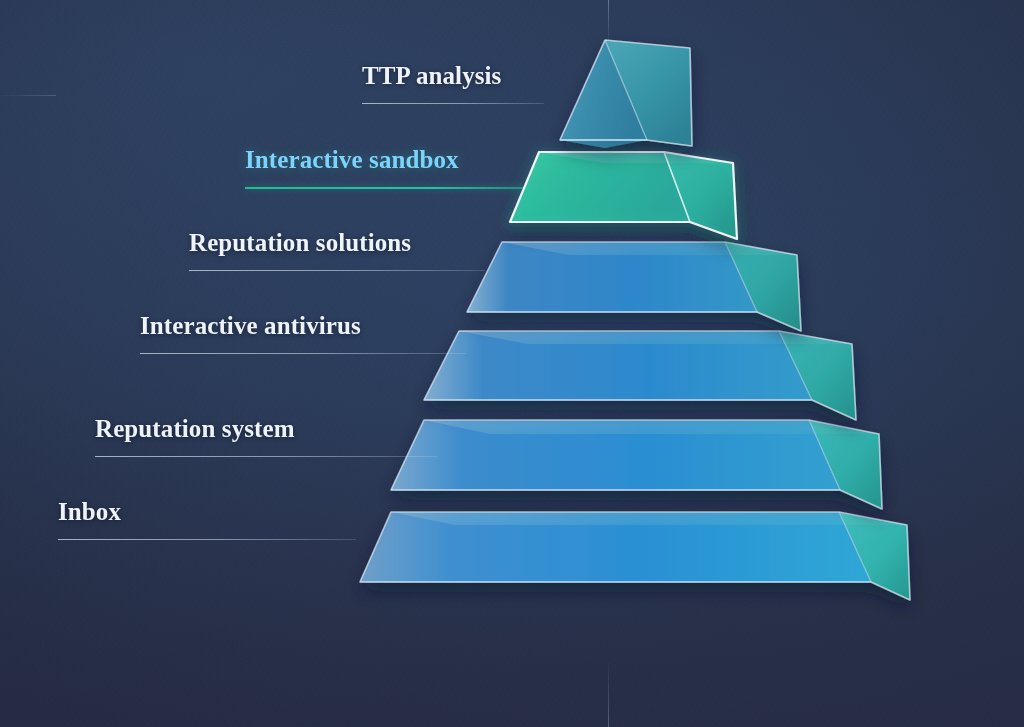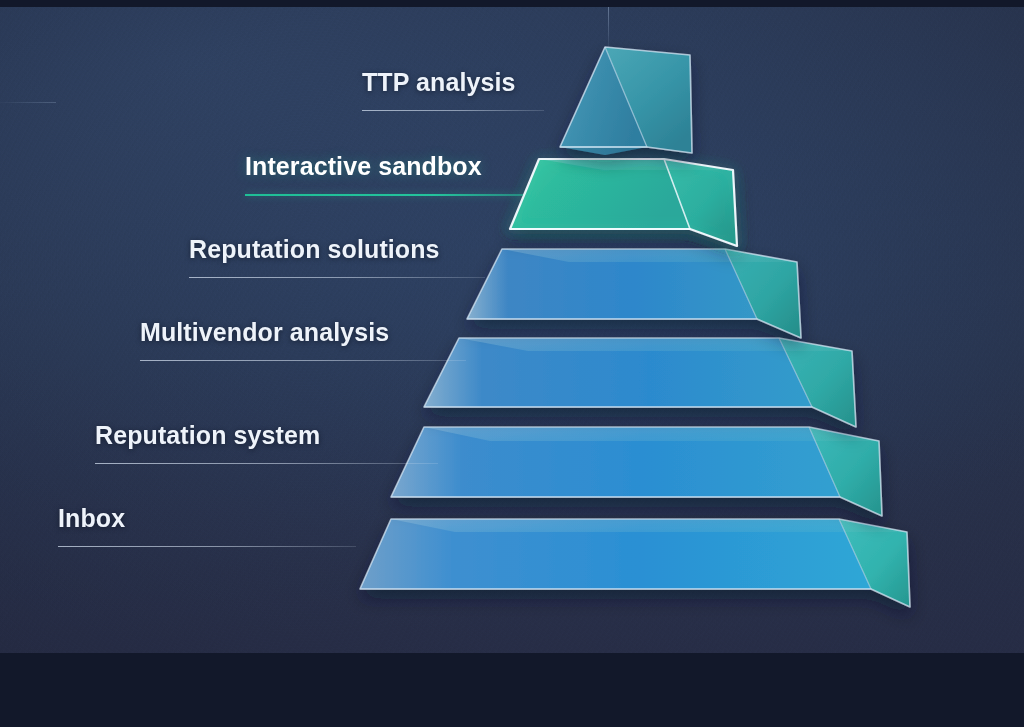--- a/index.html
+++ b/index.html
@@ -3,25 +3,24 @@
 <meta charset="utf-8">
 <style>
   html, body {
     margin: 0;
     padding: 0;
     background: #12182a;
   }
   #stage {
     position: relative;
     width: 1024px;
-    height: 646px;
+    height: 727px;
     overflow: hidden;
-    font-family: Liberation Sans, sans-serif;
+    font-family: Liberation Serif, serif;
     background: #2d3c58;
-    margin-top: 7px;
   }
   
   .bg-base {
     position: absolute;
     inset: 0;
     background:
       radial-gradient(115% 90% at 18% 8%, #2f4161 0%, #2b3a57 42%, #28344e 72%, #262f46 100%),
       linear-gradient(160deg, #2f4263 0%, #2b3954 45%, #333a5c 78%, #363a5e 100%);
   }
   .bg-vignette {
@@ -70,21 +69,21 @@
     white-space: nowrap;
     line-height: 1.1;
   }
   .label-rule {
     display: block;
     height: 1px;
     margin-top: 13px;
     background: linear-gradient(to right, rgba(214,226,242,.72) 0%, rgba(214,226,242,.55) 55%, rgba(214,226,242,.16) 100%);
   }
   .label.active .label-text {
-    color: #ffffff;
+    color: #7dd3fc;
     text-shadow: 0 0 12px rgba(37,195,154,.35);
   }
   .label.active .label-rule {
     height: 2px;
     background: linear-gradient(to right, #1fbf96 0%, #24c49c 68%, rgba(36,196,156,.55) 100%);
     box-shadow: 0 0 7px rgba(37,195,154,.45);
   }
   
   #pyramid {
     position: absolute;
@@ -254,21 +253,21 @@
     <span class="label-text">Interactive sandbox</span>
     <span class="label-rule"></span>
   </div>
 
   <div class="label" style="left:189px; top:229px; width:296px;">
     <span class="label-text">Reputation solutions</span>
     <span class="label-rule"></span>
   </div>
 
   <div class="label" style="left:140px; top:312px; width:326px;">
-    <span class="label-text">Multivendor analysis</span>
+    <span class="label-text">Interactive antivirus</span>
     <span class="label-rule"></span>
   </div>
 
   <div class="label" style="left:95px; top:415px; width:343px;">
     <span class="label-text">Reputation system</span>
     <span class="label-rule"></span>
   </div>
 
   <div class="label" style="left:58px; top:498px; width:298px;">
     <span class="label-text">Inbox</span>

